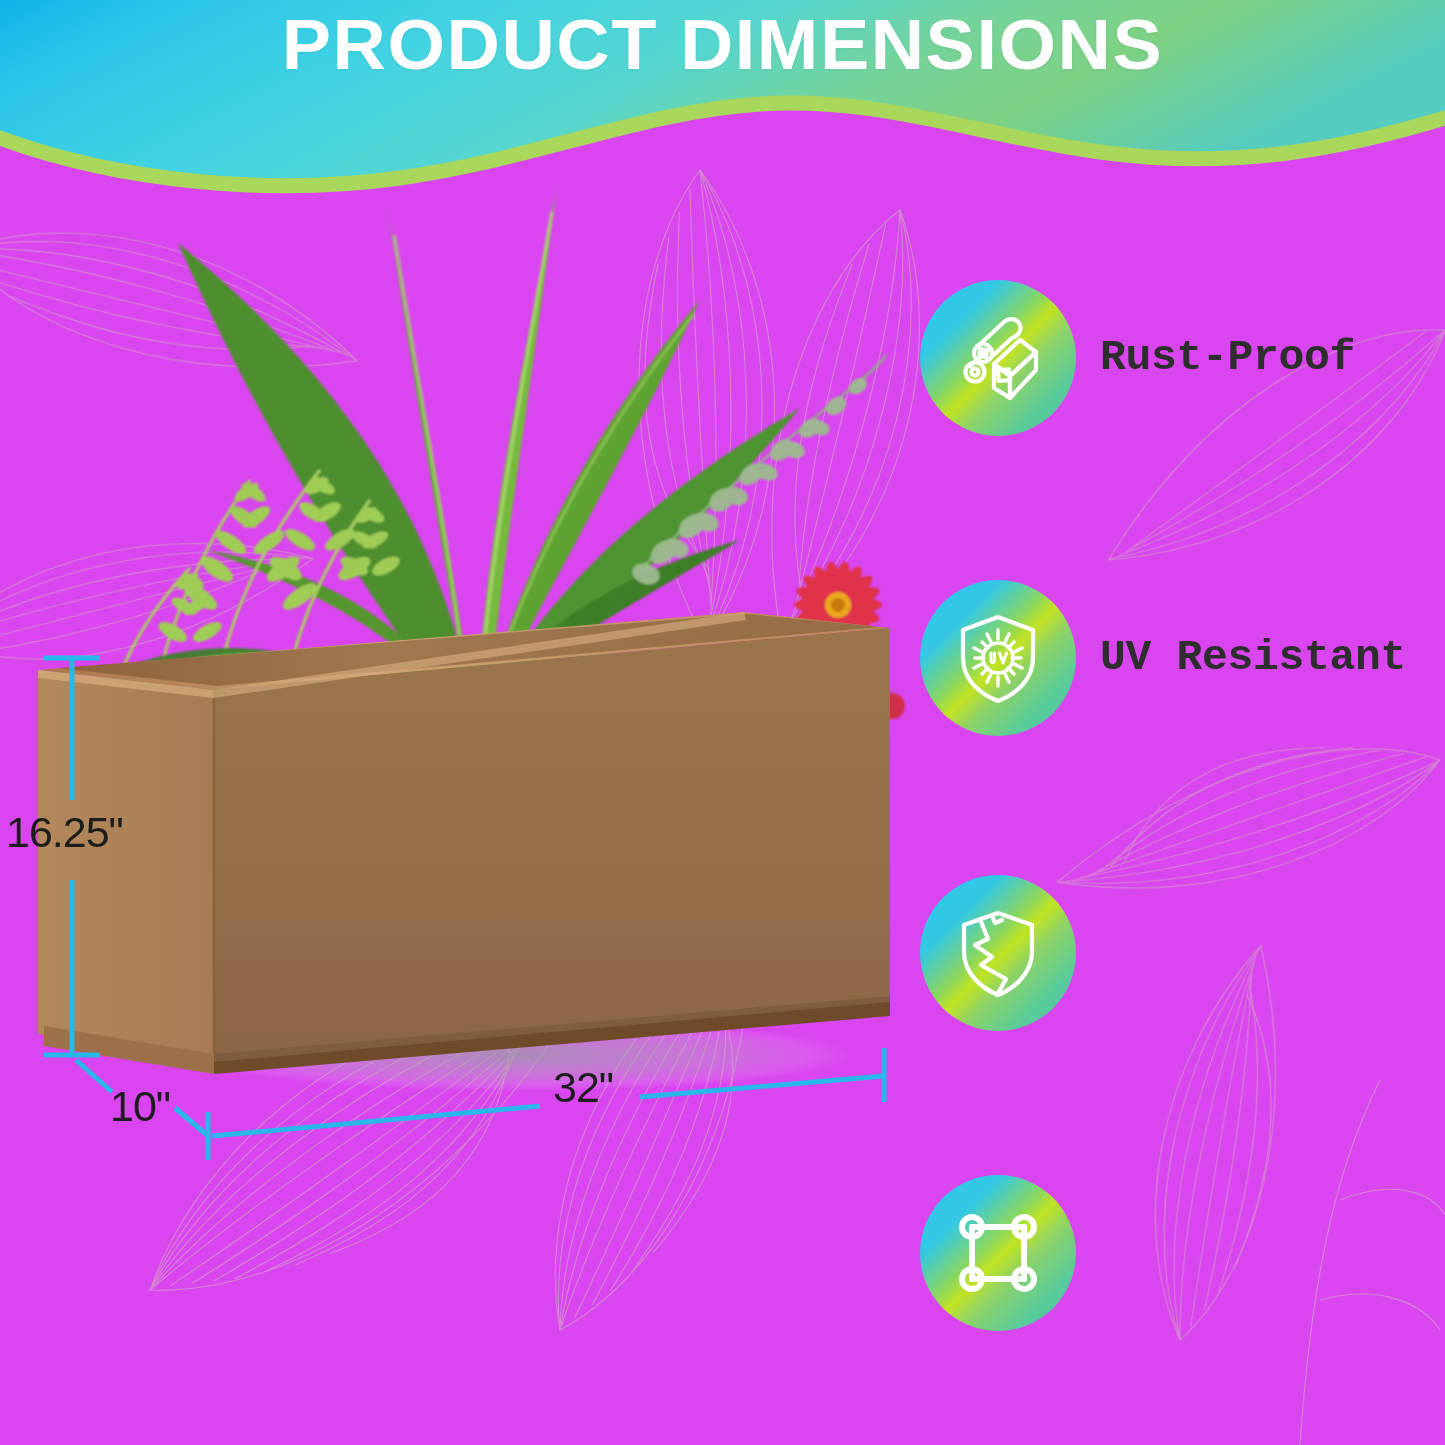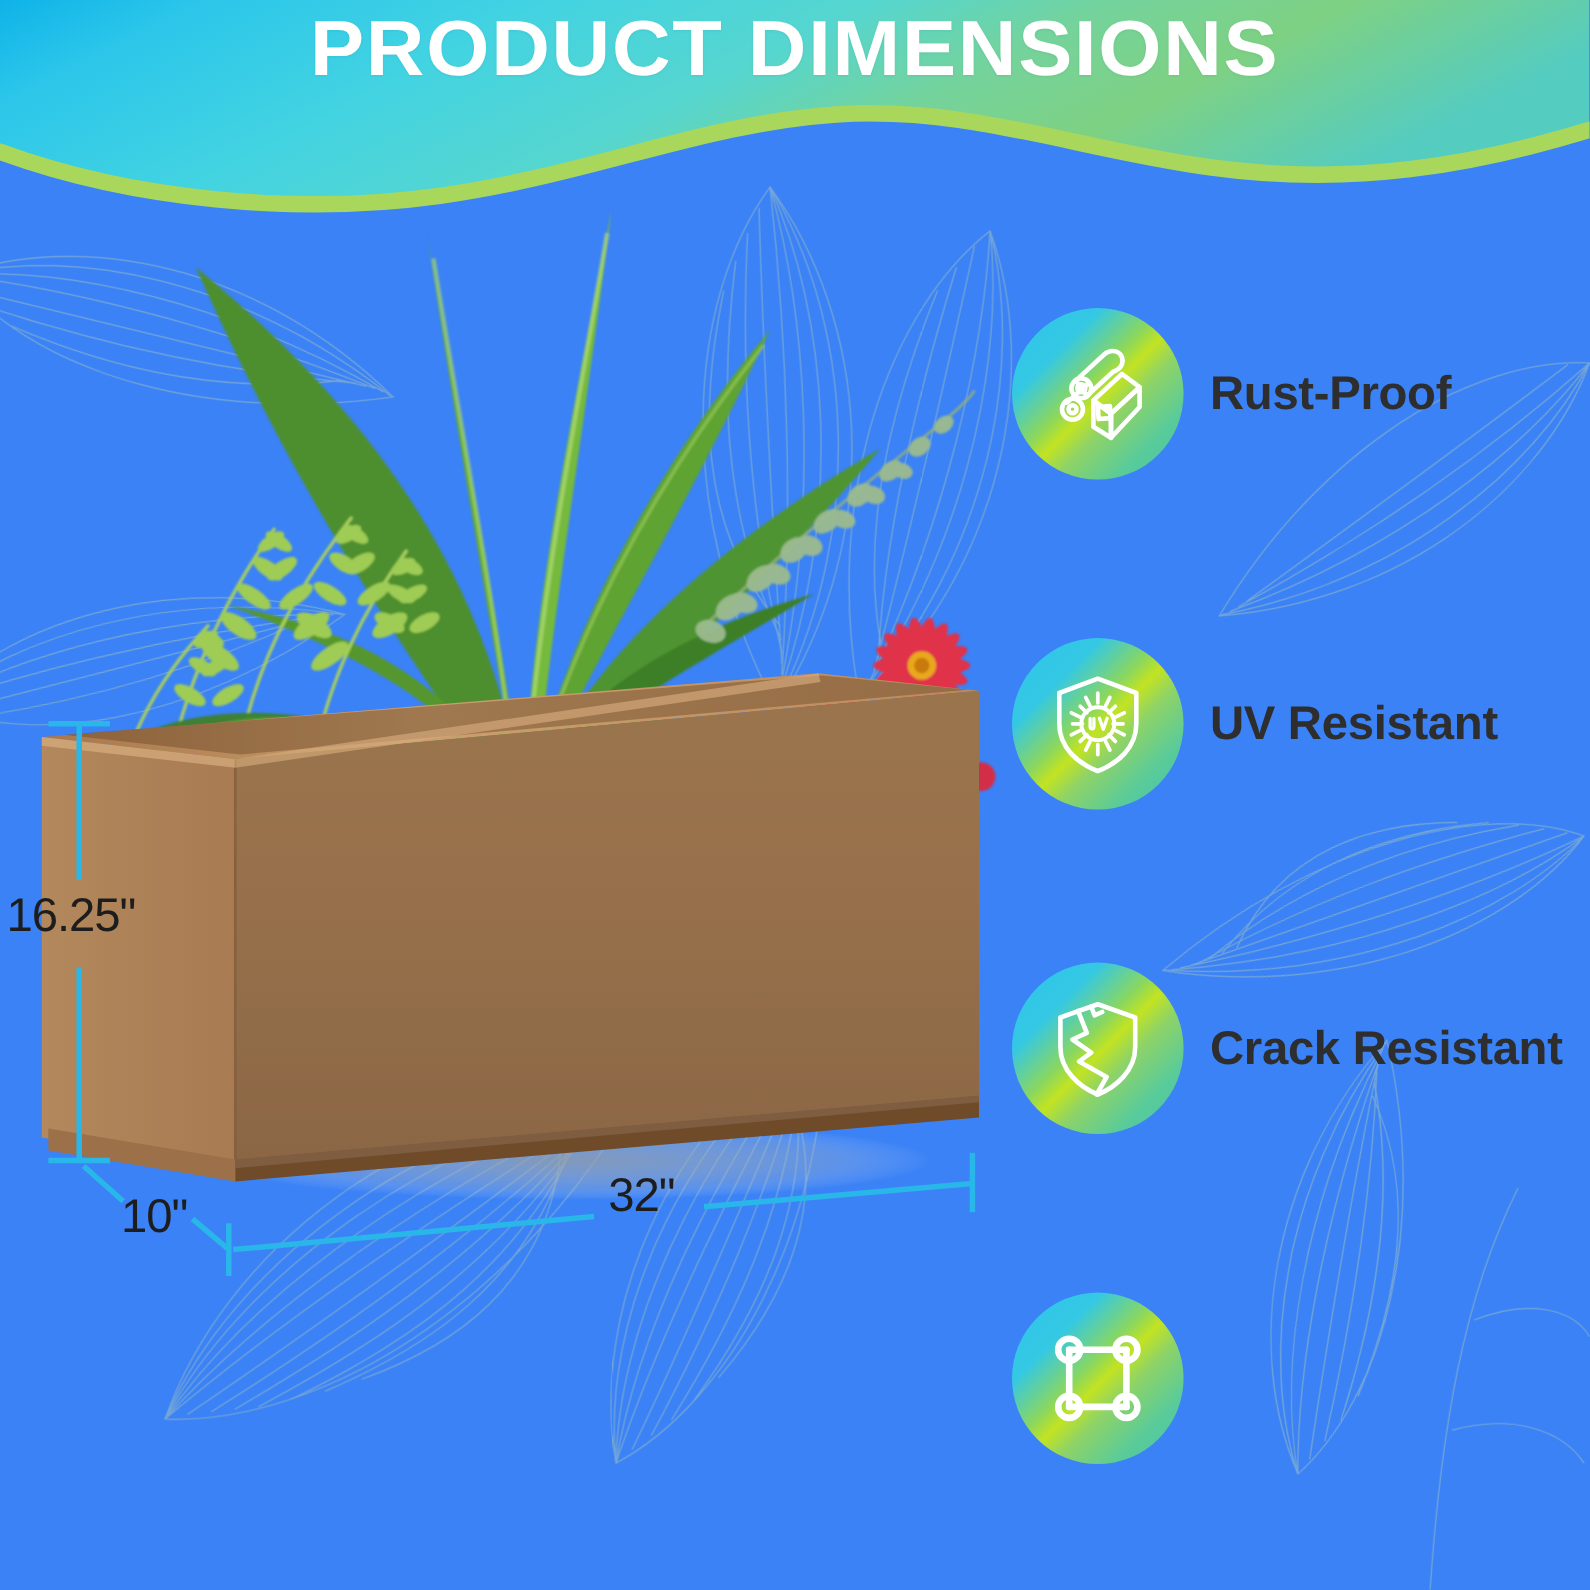--- a/index.html
+++ b/index.html
@@ -3,21 +3,21 @@
 <meta charset="utf-8">
 <style>
   html,body{margin:0;padding:0;}
   body{
     width:1445px;height:1445px;
     background:#ffffff;
     font-family:"Liberation Sans", sans-serif;
     overflow:hidden;
     position:relative;
   }
-  #stage{position:absolute;inset:0;width:1445px;height:1445px;overflow:hidden;background:#3b82f6;}
+  #stage{position:absolute;inset:0;width:1445px;height:1445px;overflow:hidden;background:#d946ef;}
 
   
   .bg-watermark{position:absolute;inset:0;width:100%;height:100%;pointer-events:none;}
 
   
   .banner{position:absolute;top:0;left:0;width:1445px;height:200px;}
   .banner-title{
     position:absolute;top:4px;left:0;width:1445px;
     text-align:center;
     font-size:71px;font-weight:bold;
@@ -66,21 +66,21 @@
     display:flex;align-items:center;justify-content:center;
   }
   .badge svg{display:block;}
   .f-label{
     margin-left:24px;
     font-size:43px;
     font-weight:bold;
     color:#2e2e2e;
     line-height:1.12;
     letter-spacing:-0.3px;
-    font-family:Liberation Sans, sans-serif;
+    font-family:Liberation Mono, monospace;
   }
 </style>
 </head>
 <body>
 
 <div id="stage">
 
   <svg class="bg-watermark" viewBox="0 0 1445 1445" preserveAspectRatio="none">
     <defs>
       <g id="leafshape">
@@ -679,21 +679,20 @@
       <div class="badge">
         <svg width="100" height="100" viewBox="0 0 100 100" fill="none" stroke="#ffffff" stroke-width="4.2" stroke-linejoin="round" stroke-linecap="round">
 
           <path d="M50,10 L84,22 V49 C84,70 67,85 50,92 C33,85 16,70 16,49 V22 Z"></path>
 
           <path d="M32,16 L40,36 L27,42 L44,54 L33,62 L58,76 L49,92"></path>
 
           <path d="M44,12 L47,20 L54,17"></path>
         </svg>
       </div>
-      <div class="f-label">Crack Resistant</div>
     </div>
 
     <div class="feature f4">
       <div class="badge">
         <svg width="100" height="100" viewBox="0 0 100 100" fill="none" stroke="#ffffff" stroke-width="6" stroke-linecap="round">
           <line x1="24" y1="24" x2="76" y2="24"></line>
           <line x1="76" y1="24" x2="76" y2="76"></line>
           <line x1="76" y1="76" x2="24" y2="76"></line>
           <line x1="24" y1="76" x2="24" y2="24"></line>
           <circle cx="24" cy="24" r="10" stroke-width="6"></circle>

